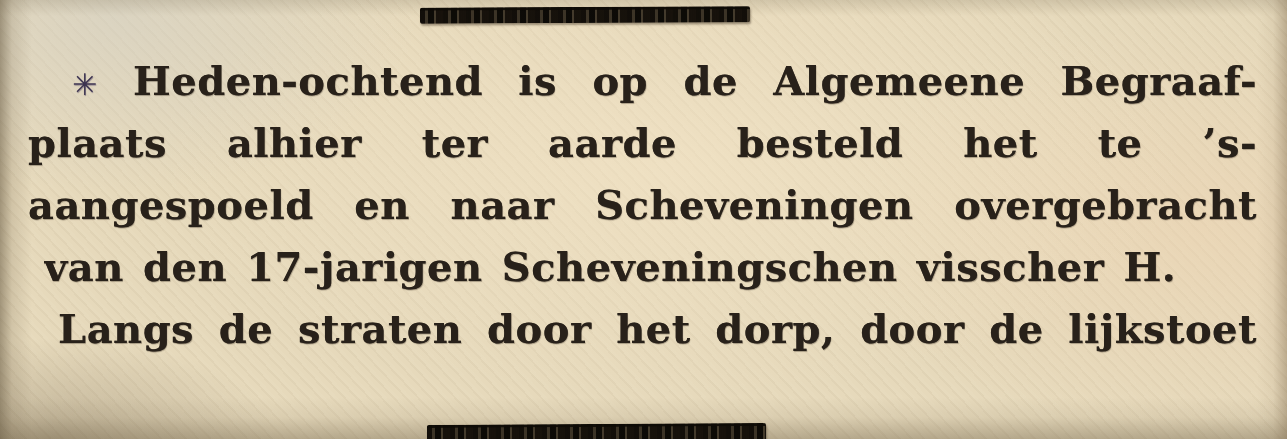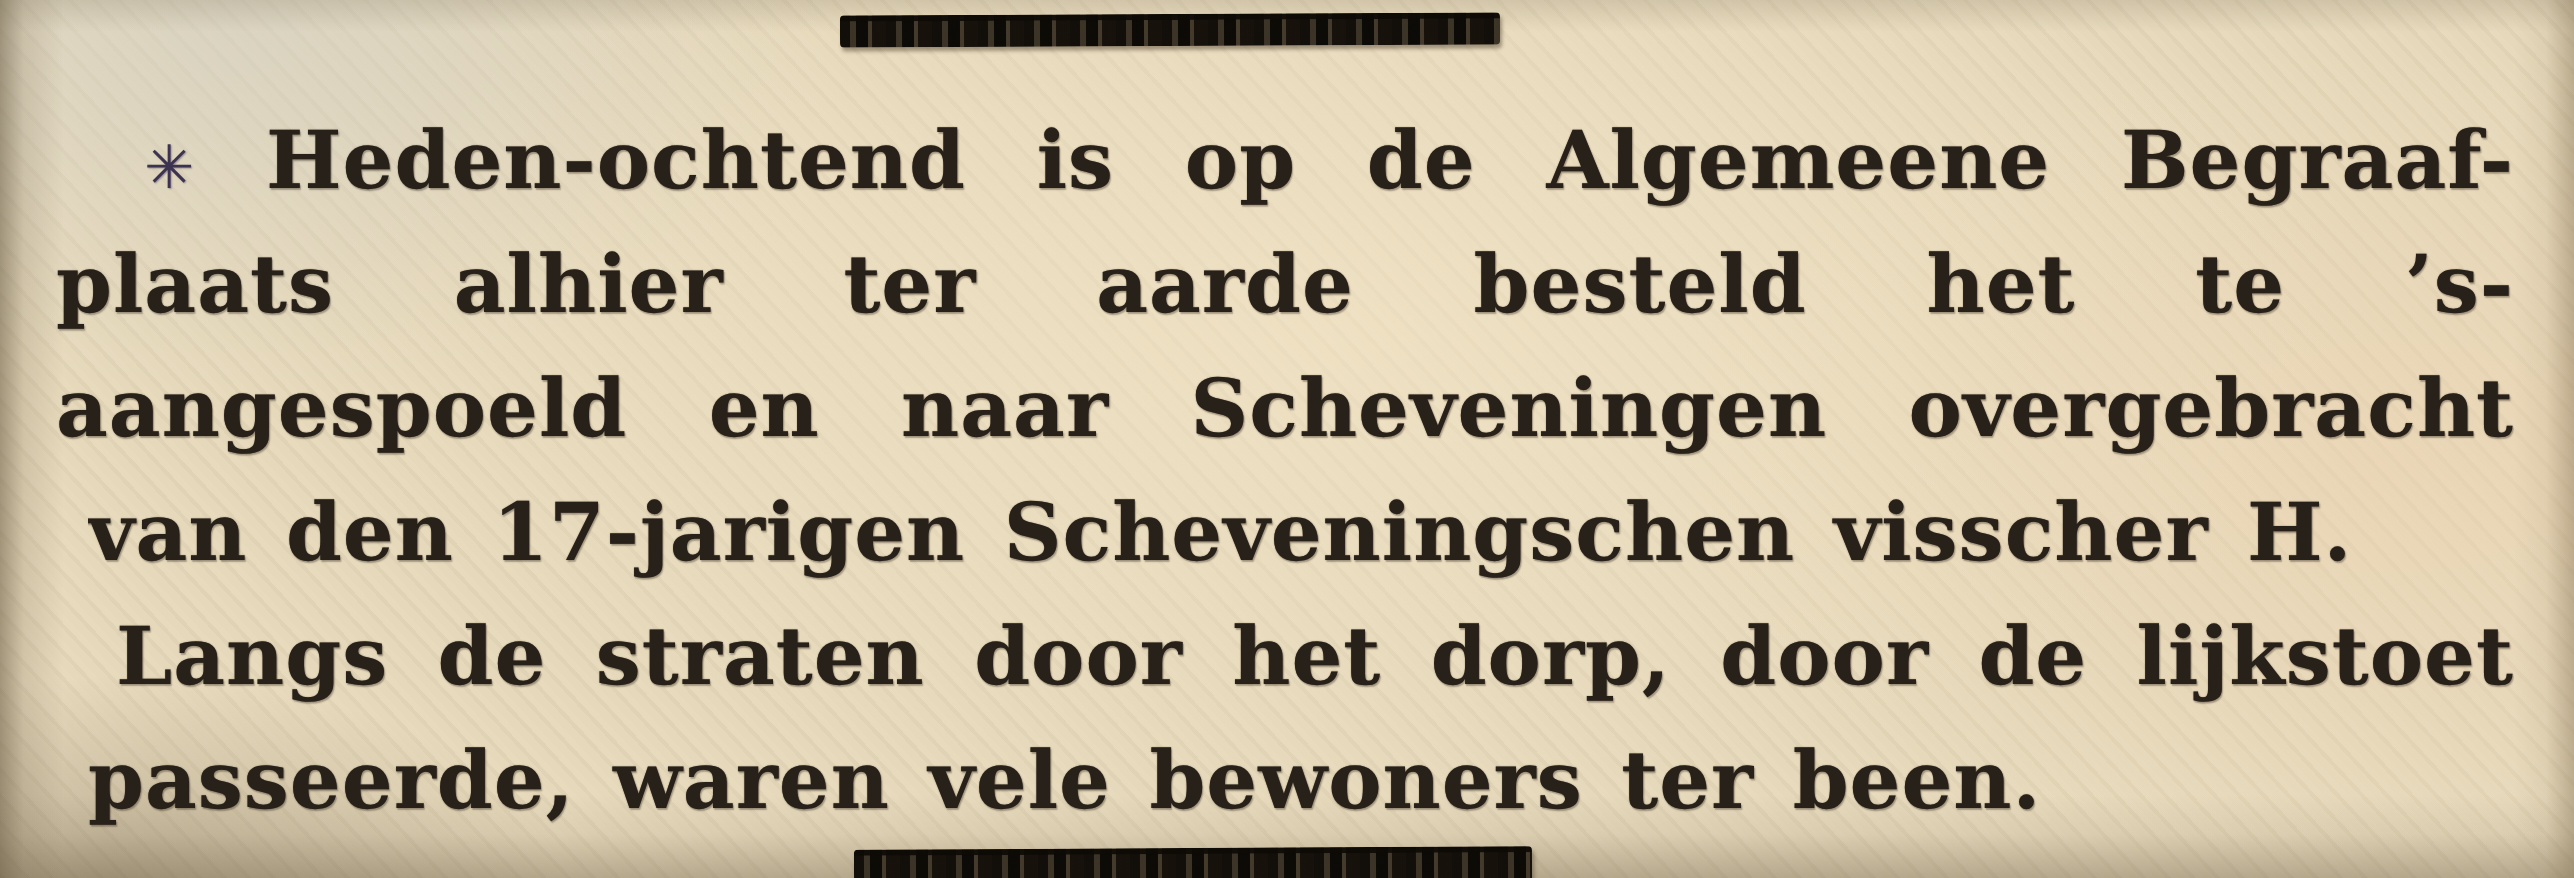--- a/index.html
+++ b/index.html
@@ -114,19 +114,18 @@
     </p>
 
     <p class="line">plaats alhier ter aarde besteld het te ’s-Gravenzande</p>
 
     <p class="line">aangespoeld en naar Scheveningen overgebracht lijk</p>
 
     <p class="line para-end">van den 17-jarigen Scheveningschen visscher H.</p>
 
     <p class="line indent-b">Langs de straten door het dorp, door de lijkstoet</p>
 
-    <p class="line para-end">passeerde, waren vele bewoners ter been.</p>
 
   </div>
 
   <div class="ornament-rule rule-bottom"></div>
 
 </div>
 
 </body></html>

